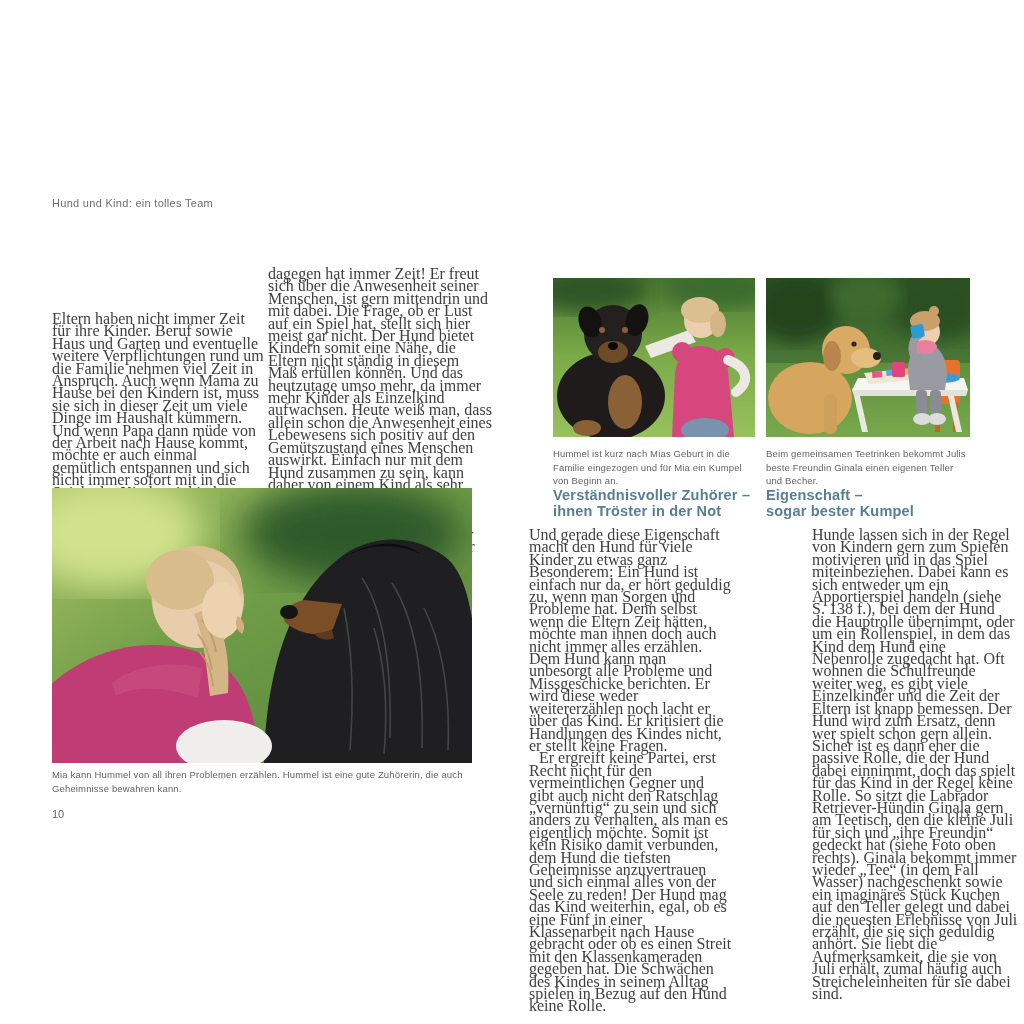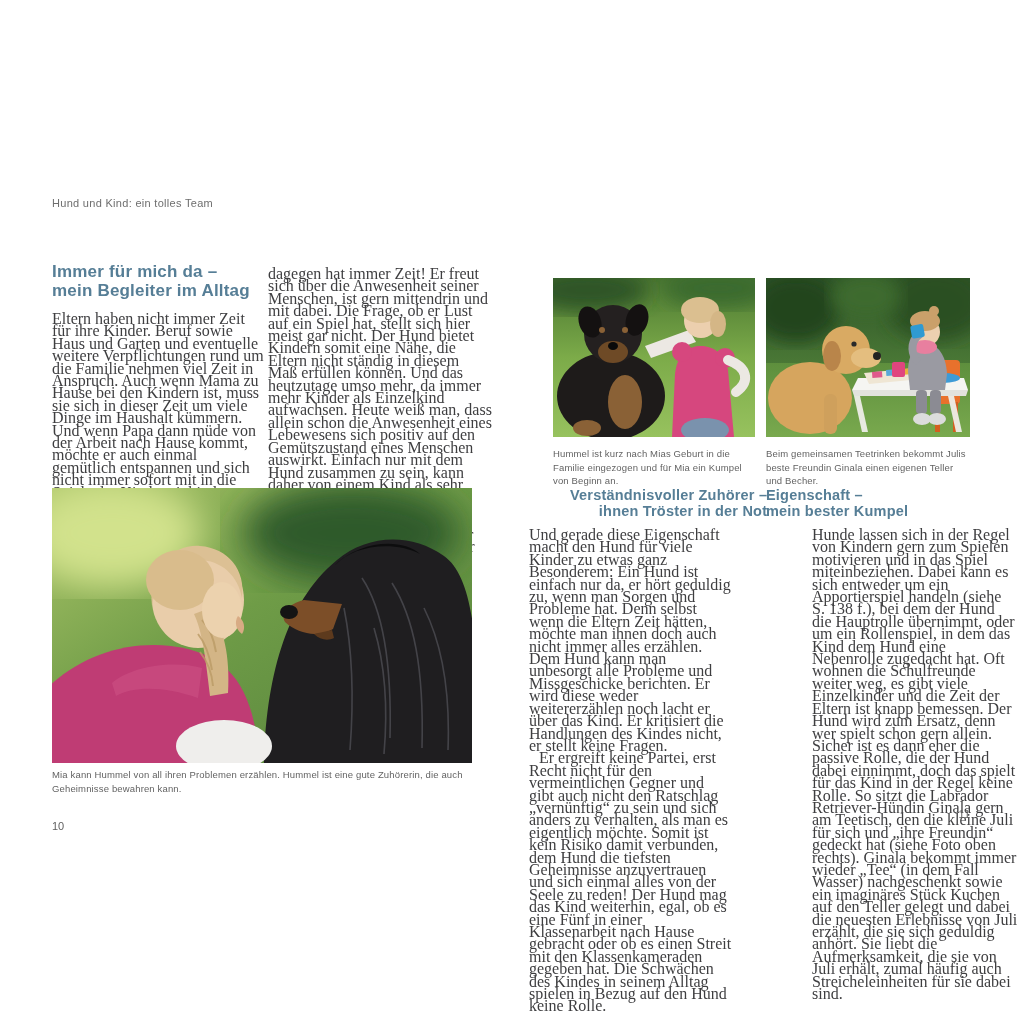--- a/index.html
+++ b/index.html
@@ -18,24 +18,20 @@
   .photo{position:absolute;overflow:hidden;}
   .photo svg{display:block;}
 </style>
 </head>
 <body>
 
 <div id="spread">
 
   <div class="runhead">Hund und Kind: ein tolles Team</div>
 
-  <div class="h2 h2-left">
-    <span>Immer für mich da –</span><br>
-    <span>mein Begleiter im Alltag</span>
-  </div>
 
   <div class="body-serif" style="left:52px;top:313px;width:213px;">Eltern haben nicht immer Zeit für ihre Kinder. Beruf sowie Haus und Garten und eventuelle weitere Verpflichtungen rund um die Familie nehmen viel Zeit in Anspruch. Auch wenn Mama zu Hause bei den Kindern ist, muss sie sich in dieser Zeit um viele Dinge im Haushalt kümmern. Und wenn Papa dann müde von der Arbeit nach Hause kommt, möchte er auch einmal gemütlich entspannen und sich nicht immer sofort mit in die Spiele der Kinder einbinden lassen. Oma und Opa leben oft weit entfernt und sind häufig nicht mehr, so wie es früher meist die Regel war, eng in das Leben der Familie eingebunden. Ein Hund</div>
 
   <div class="body-serif" style="left:268px;top:268px;width:224px;">dagegen hat immer Zeit! Er freut sich über die Anwesenheit seiner Menschen, ist gern mittendrin und mit dabei. Die Frage, ob er Lust auf ein Spiel hat, stellt sich hier meist gar nicht. Der Hund bietet Kindern somit eine Nähe, die Eltern nicht ständig in diesem Maß erfüllen können. Und das heutzutage umso mehr, da immer mehr Kinder als Einzelkind aufwachsen. Heute weiß man, dass allein schon die Anwesenheit eines Lebewesens sich positiv auf den Gemütszustand eines Menschen auswirkt. Einfach nur mit dem Hund zusammen zu sein, kann daher von einem Kind als sehr positiv empfunden werden. Es fühlt sich nicht allein, es hat immer einen Freund an seiner Seite, egal ob dieser einfach nur neben ihm liegt und schläft oder sogar aktiv mit dem Kind kommuniziert und agiert!</div>
 
   <div class="photo" style="left:52px;top:488px;width:420px;height:275px;">
     <svg width="420" height="275" viewBox="0 0 420 275" xmlns="http://www.w3.org/2000/svg">
       <defs>
         <linearGradient id="p1bg" x1="0" y1="0" x2="1" y2="1">
           <stop offset="0" stop-color="#aac468"></stop>
@@ -80,21 +76,21 @@
         <path d="M146,146 C154,156 158,170 160,182"></path>
         <path d="M148,164 C156,174 160,186 161,198"></path>
       </g>
       <ellipse cx="170" cy="122" rx="20" ry="28" fill="#ecd2ae"></ellipse>
       <path d="M186,128 C192,132 194,140 190,146 C 184,142 182,134 186,128 Z" fill="#d8ab84"></path>
     </svg>
   </div>
 
   <div class="caption" style="left:52px;top:768px;width:420px;">Mia kann Hummel von all ihren Problemen erzählen. Hummel ist eine gute Zuhörerin, die auch Geheimnisse bewahren kann.</div>
 
-  <div class="pagenum" style="left:52px;top:808px;margin-top:12px;">10</div>
+  <div class="pagenum" style="left:52px;top:808px;">10</div>
 
   <div class="photo" style="left:553px;top:278px;width:202px;height:159px;">
     <svg width="202" height="159" viewBox="0 0 202 159" xmlns="http://www.w3.org/2000/svg">
       <defs>
         <linearGradient id="p2bg" x1="0" y1="0" x2="0" y2="1">
           <stop offset="0" stop-color="#4a7631"></stop>
             <stop offset="0.5" stop-color="#7cab49"></stop>
             <stop offset="1" stop-color="#97c25e"></stop>
         </linearGradient>
         <filter id="b10">
@@ -184,27 +180,27 @@
       <rect x="150" y="112" width="11" height="24" rx="4" fill="#8b8b93"></rect>
       <rect x="164" y="112" width="11" height="24" rx="4" fill="#8b8b93"></rect>
       <ellipse cx="156" cy="141" rx="9" ry="6" fill="#dcdcdc"></ellipse>
       <ellipse cx="171" cy="141" rx="9" ry="6" fill="#dcdcdc"></ellipse>
     </svg>
   </div>
 
   <div class="caption" style="left:766px;top:447px;width:205px;">Beim gemeinsamen Teetrinken bekommt Julis beste Freundin Ginala einen eigenen Teller und Becher.</div>
   <div class="caption" style="left:553px;top:447px;width:200px;">Hummel ist kurz nach Mias Geburt in die Familie eingezogen und für Mia ein Kumpel von Beginn an.</div>
 
-  <div class="h2 h2-right" style="left:570px;text-align:right;">
+  <div class="h2 h2-right" style="left:553px;">
     <span>Verständnisvoller Zuhörer –</span><br>
     <span>ihnen Tröster in der Not</span>
   </div>
   <div class="h2 h2-right" style="left:766px;">
     <span>Eigenschaft –</span><br>
-    <span>mein bester Kumpel</span>
+    <span>sogar bester Kumpel</span>
   </div>
 
   <div class="body-serif" style="left:529px;top:529px;width:203px;">
     <p>Und gerade diese Eigenschaft macht den Hund für viele Kinder zu etwas ganz Besonderem: Ein Hund ist einfach nur da, er hört geduldig zu, wenn man Sorgen und Probleme hat. Denn selbst wenn die Eltern Zeit hätten, möchte man ihnen doch auch nicht immer alles erzählen. Dem Hund kann man unbesorgt alle Probleme und Missgeschicke berichten. Er wird diese weder weitererzählen noch lacht er über das Kind. Er kritisiert die Handlungen des Kindes nicht, er stellt keine Fragen.</p>
     <p class="indent">Er ergreift keine Partei, erst Recht nicht für den vermeintlichen Gegner und gibt auch nicht den Ratschlag „vernünftig“ zu sein und sich anders zu verhalten, als man es eigentlich möchte. Somit ist kein Risiko damit verbunden, dem Hund die tiefsten Geheimnisse anzuvertrauen und sich einmal alles von der Seele zu reden! Der Hund mag das Kind weiterhin, egal, ob es eine Fünf in einer Klassenarbeit nach Hause gebracht oder ob es einen Streit mit den Klassenkameraden gegeben hat. Die Schwächen des Kindes in seinem Alltag spielen in Bezug auf den Hund keine Rolle.</p>
   </div>
 
   <div class="body-serif" style="left:812px;top:529px;width:206px;">
     <p>Hunde lassen sich in der Regel von Kindern gern zum Spielen motivieren und in das Spiel miteinbeziehen. Dabei kann es sich entweder um ein Apportierspiel handeln (siehe S. 138 f.), bei dem der Hund die Hauptrolle übernimmt, oder um ein Rollenspiel, in dem das Kind dem Hund eine Nebenrolle zugedacht hat. Oft wohnen die Schulfreunde weiter weg, es gibt viele Einzelkinder und die Zeit der Eltern ist knapp bemessen. Der Hund wird zum Ersatz, denn wer spielt schon gern allein. Sicher ist es dann eher die passive Rolle, die der Hund dabei einnimmt, doch das spielt für das Kind in der Regel keine Rolle. So sitzt die Labrador Retriever-Hündin Ginala gern am Teetisch, den die kleine Juli für sich und „ihre Freundin“ gedeckt hat (siehe Foto oben rechts). Ginala bekommt immer wieder „Tee“ (in dem Fall Wasser) nachgeschenkt sowie ein imaginäres Stück Kuchen auf den Teller gelegt und dabei die neuesten Erlebnisse von Juli erzählt, die sie sich geduldig anhört. Sie liebt die Aufmerksamkeit, die sie von Juli erhält, zumal häufig auch Streicheleinheiten für sie dabei sind.</p>
   </div>

